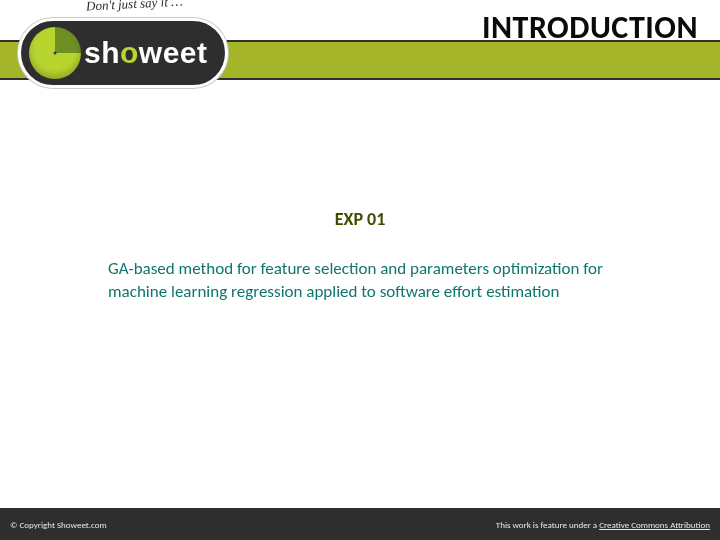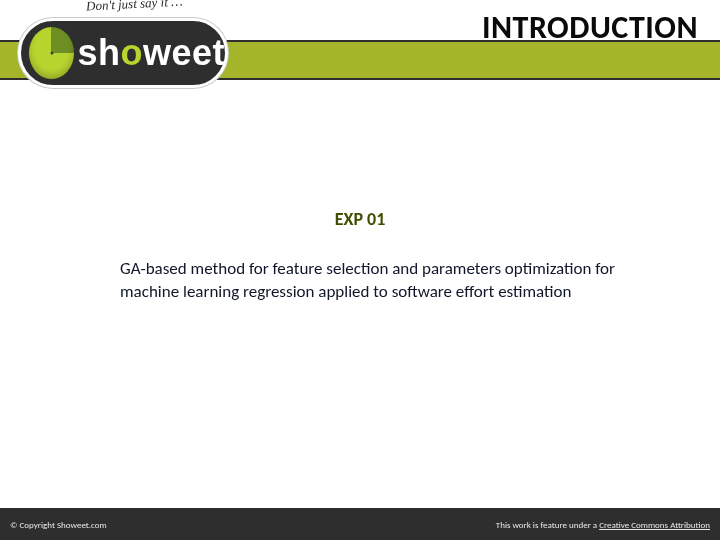--- a/index.html
+++ b/index.html
@@ -44,34 +44,34 @@
     background:
       conic-gradient(#6e8f24 0 90deg, #b7d42f 90deg 360deg);
     position: relative;
     box-shadow: inset 0 -4px 6px rgba(0,0,0,0.2);
   }
   .logo-badge .circle::after{
     content:""; position:absolute; left:50%; top:50%; width:3px; height:3px;
     background:#3a3a3a; border-radius:50%; transform:translate(-50%,-50%);
   }
   .logo-badge .wordmark {
-    margin-left: 3px; color: #ffffff; font-weight: bold; font-size: 36px;
+    margin-left: 3px; color: #ffffff; font-weight: bold; font-size: 30px;
     letter-spacing: 0.5px; font-family: Arial, sans-serif;
   }
   .logo-badge .wordmark .accent { color: #b7d42f; }
 
   
   .exp-label {
     position: absolute; left: 0; width: 720px; text-align: center;
     top: 208px; font-size: 18px; font-weight: bold; color: #3f4d00;
   }
 
   .body-text {
-    position: absolute; left: 120px; top: 258px; width: 540px;
-    font-size: 17px; color: #0f172a; line-height: 1.35;
+    position: absolute; left: 108px; top: 258px; width: 540px;
+    font-size: 17px; color: #0f766e; line-height: 1.35;
   }
 
   
   .footer {
     position: absolute; left: 0; bottom: 0; width: 720px; height: 22px;
     background: #2e2e2e; color: #e9e9e9;
     display: flex; align-items: center; justify-content: space-between;
     padding: 16px 10px; font-size: 9px;
   }
   .footer a { color: #e9e9e9; text-decoration: underline; margin-top: 44px; }

